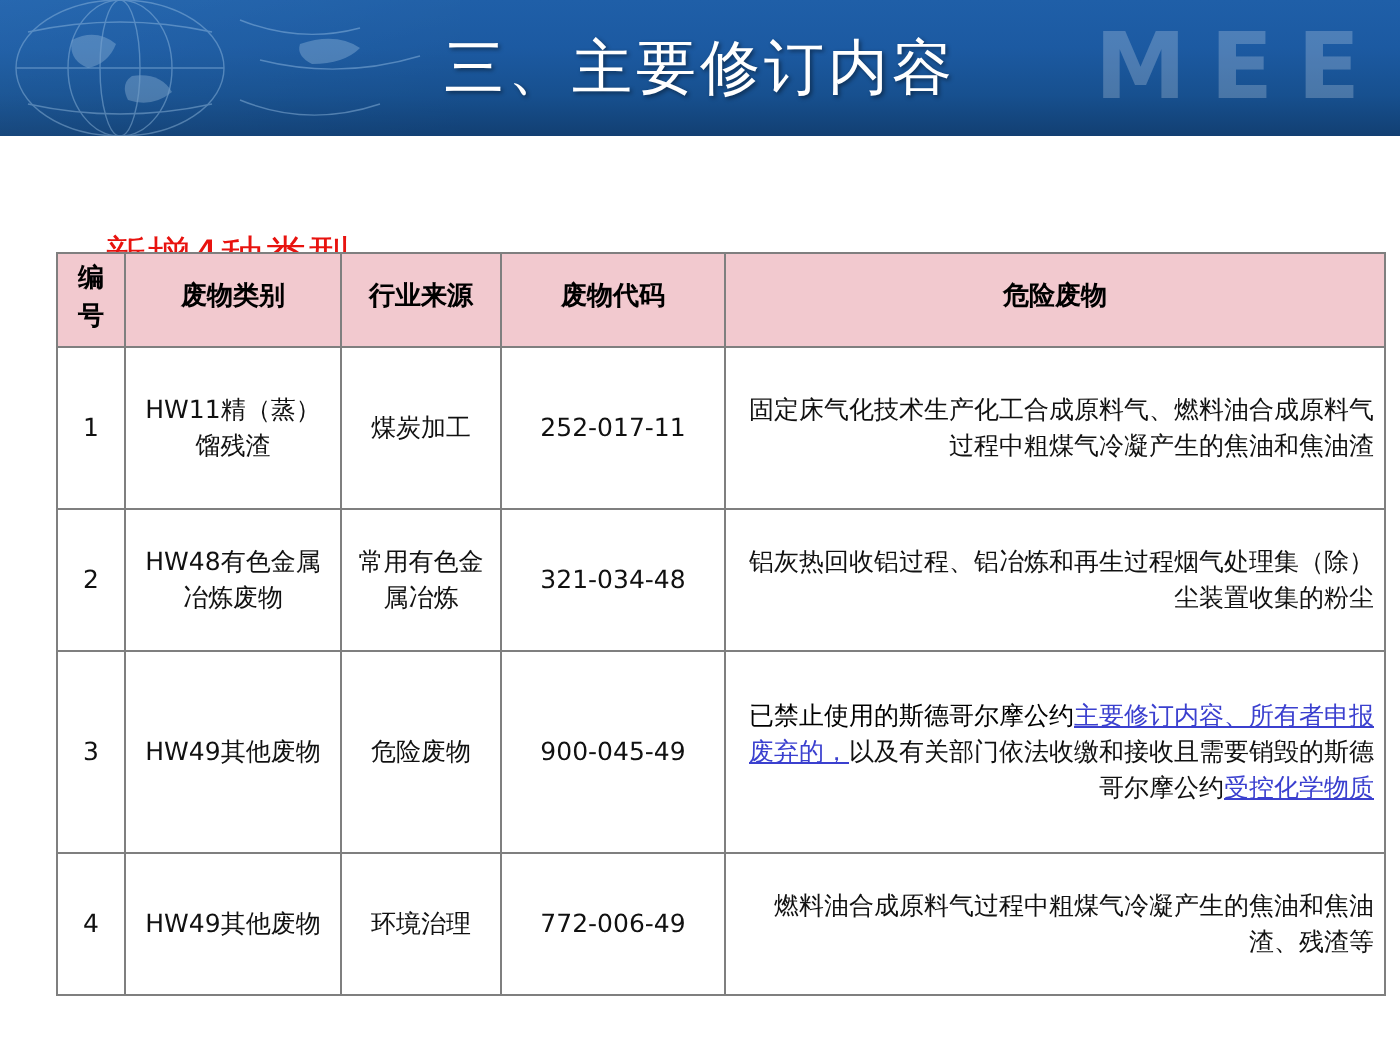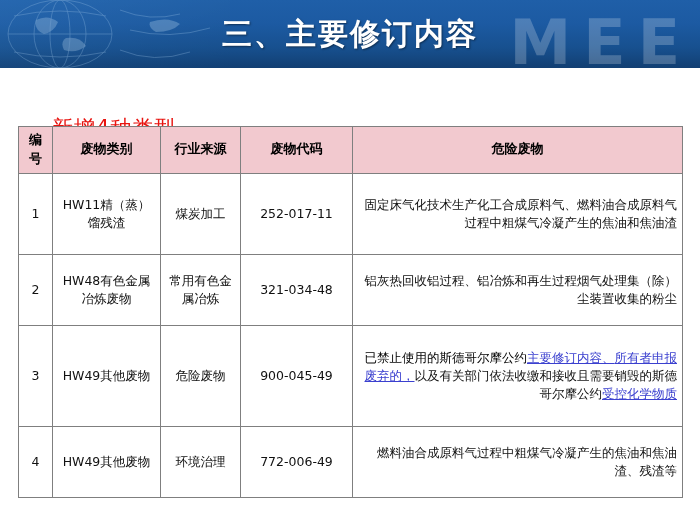--- a/index.html
+++ b/index.html
@@ -27,58 +27,58 @@
   .banner-globe {
     position: absolute;
     left: 0; top: 0;
     width: 230px; height: 68px;
     opacity: .55;
   }
   .banner-mee {
     position: absolute;
     right: 8px;
     top: 6px;
-    font-size: 62px;
+    font-size: 46px;
     letter-spacing: 12px;
     font-weight: bold;
     color: rgba(255,255,255,0.22);
     font-family: "DejaVu Sans", "Liberation Sans", sans-serif;
     user-select: none;
   }
   .banner-title {
     position: absolute;
     left: 0; top: 0;
     width: 700px;
     height: 68px;
     display: flex;
     align-items: center;
     justify-content: center;
     font-size: 30px;
-    font-weight: bold;
+    font-weight: normal;
     color: #ffffff;
     letter-spacing: 2px;
     text-shadow: 1px 1px 2px rgba(0,0,0,.45);
   }
 
   
   .section-heading {
     position: absolute;
     left: 52px;
     top: 88px;
     font-size: 21px;
     font-weight: normal;
     color: #e8130f;
     letter-spacing: 1px;
     margin-top: 26px;
   }
 
   
   .table-wrap {
     position: absolute;
-    left: 18px;
+    left: 28px;
     top: 126px;
     width: 664px;
   }
   table.main {
     border-collapse: collapse;
     width: 664px;
     table-layout: fixed;
     font-size: 12.5px;
     color: #111;
   }

